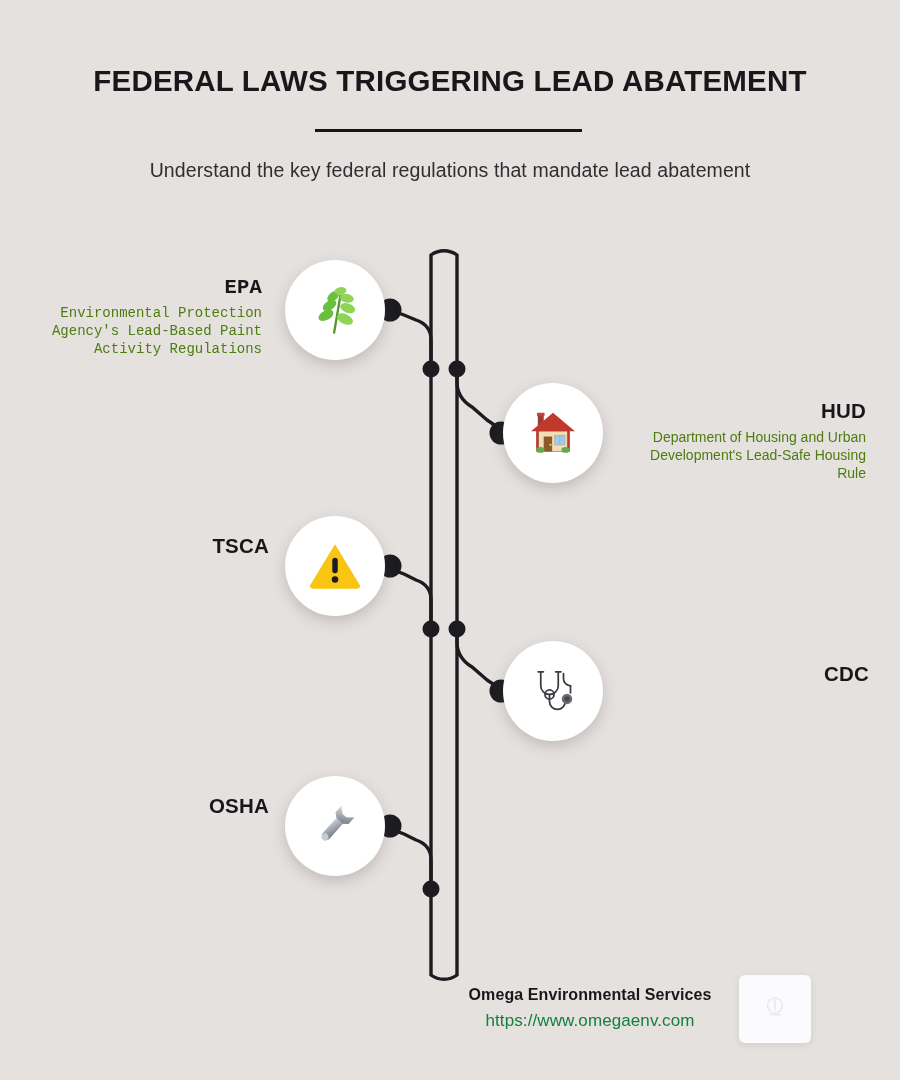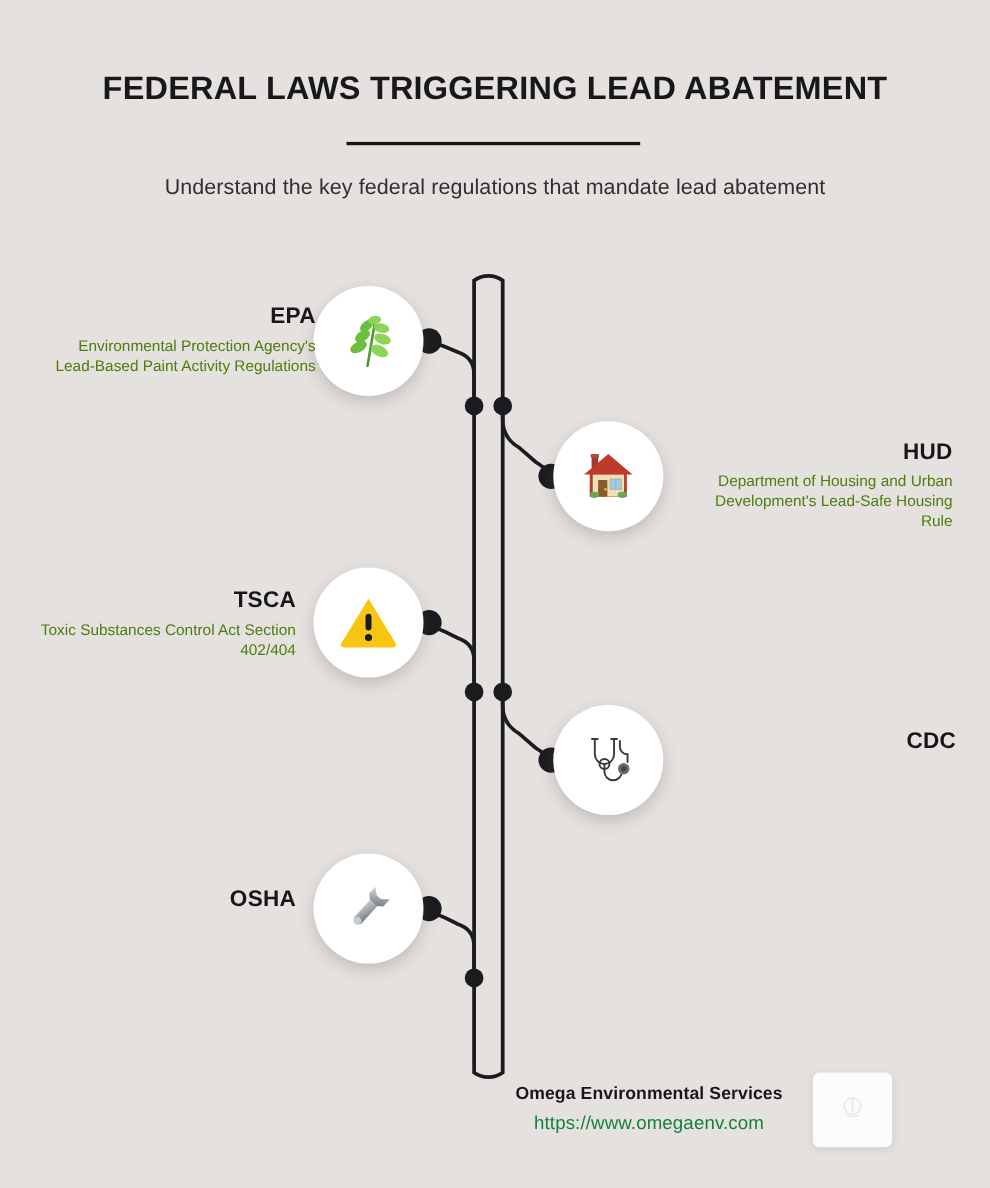--- a/index.html
+++ b/index.html
@@ -185,21 +185,21 @@
         </g>
         <g fill="#8ed456">
           <ellipse cx="43" cy="42" rx="9.4" ry="5.4" transform="rotate(26 43 42)"></ellipse>
           <ellipse cx="46" cy="30" rx="8.6" ry="5.1" transform="rotate(20 46 30)"></ellipse>
           <ellipse cx="45" cy="19" rx="7.8" ry="4.7" transform="rotate(12 45 19)"></ellipse>
           <ellipse cx="38" cy="11" rx="6.6" ry="4.2" transform="rotate(-10 38 11)"></ellipse>
         </g>
       </svg>
     </span>
   </div>
-  <div class="node-text left" style="left:47px; top:276px; width:240px;">
+  <div class="node-text left" style="left:22px; top:276px; width:240px;font-family:Liberation Mono, monospace;">
     <div class="node-title">EPA</div>
     <div class="node-desc">Environmental Protection Agency's Lead-Based Paint Activity Regulations</div>
   </div>
 </div>
 
 <div class="node">
   <div class="icon-circle" style="left:503px; top:383px;">
     <span>
       <svg width="54" height="54" viewBox="0 0 64 64">
         <rect x="14" y="10" width="7" height="14" fill="#9e3b33"></rect>
@@ -228,21 +228,20 @@
     <span>
       <svg width="58" height="58" viewBox="0 0 64 64">
         <path d="M32 8 L60 54 A4 4 0 0 1 56 57 L8 57 A4 4 0 0 1 4 54 Z" fill="#f7c512"></path>
         <rect x="29" y="23" width="6" height="17" rx="3" fill="#1b1b20"></rect>
         <circle cx="32" cy="47" r="3.6" fill="#1b1b20"></circle>
       </svg>
     </span>
   </div>
   <div class="node-text left" style="left:29px; top:534px; width:240px;">
     <div class="node-title">TSCA</div>
-    <div class="node-desc">Toxic Substances Control Act Section 402/404</div>
   </div>
 </div>
 
 <div class="node">
   <div class="icon-circle" style="left:503px; top:641px;">
     <span>
       <svg width="56" height="56" viewBox="0 0 64 64">
         <g fill="none" stroke="#3a3a40" stroke-width="2" stroke-linecap="round">
           <path d="M18 10 L18 26 A10 10 0 0 0 38 26 L38 10"></path>
           <path d="M15 10 L21 10"></path>
@@ -273,21 +272,21 @@
           </linearGradient>
         </defs>
         <g transform="rotate(42 32 32)">
           <rect x="27" y="18" width="10" height="34" rx="5" fill="url(#wgrad)"></rect>
           <circle cx="32" cy="49" r="4" fill="#c7ccd2"></circle>
           <path d="M22 10 L22 20 L27 24 L37 24 L42 20 L42 10 L35 16 L29 16 Z" fill="url(#wgrad)"></path>
         </g>
       </svg>
     </span>
   </div>
-  <div class="node-text left" style="left:29px; top:794px; width:240px;margin-top:12px;">
+  <div class="node-text left" style="left:29px; top:794px; width:240px;">
     <div class="node-title">OSHA</div>
   </div>
 </div>
 
 <div id="footer-brand">Omega Environmental Services</div>
 <div id="footer-url">https://www.omegaenv.com</div>
 <div id="footer-logo-card">
   <span>
     <svg width="30" height="30" viewBox="0 0 40 40" opacity="0.16">
       <circle cx="20" cy="18" r="10" fill="none" stroke="#8d8d96" stroke-width="2"></circle>

